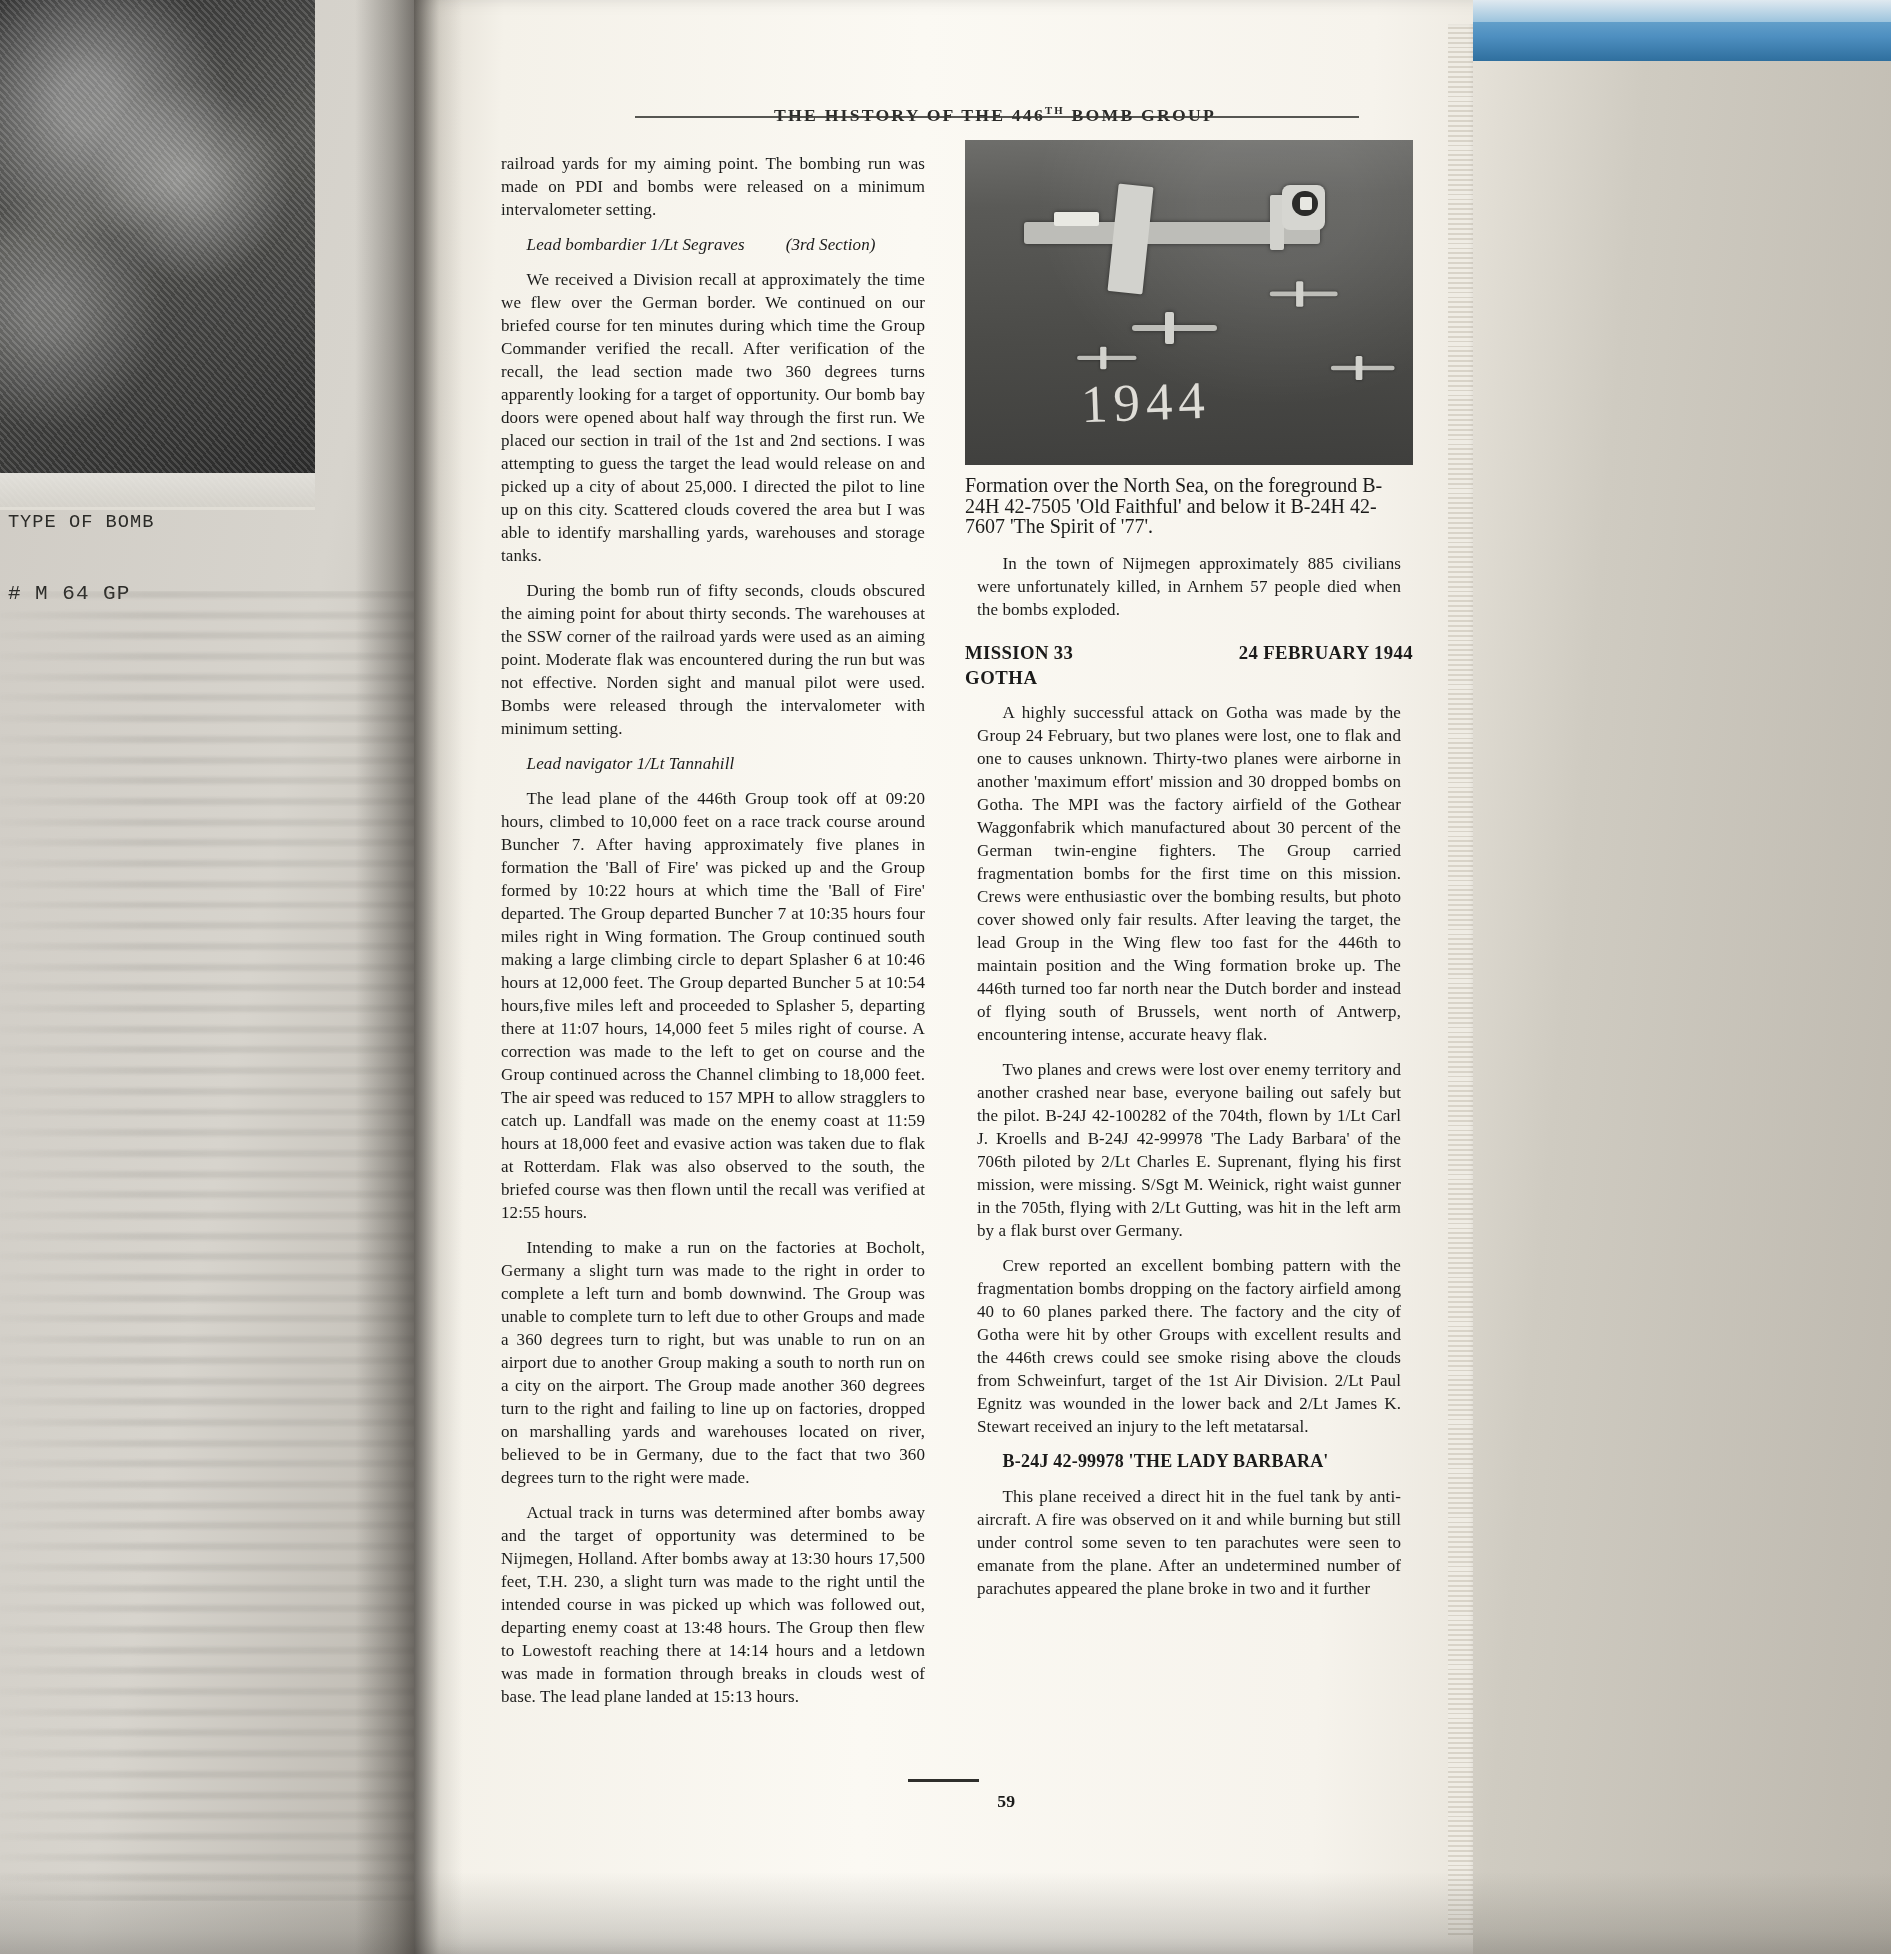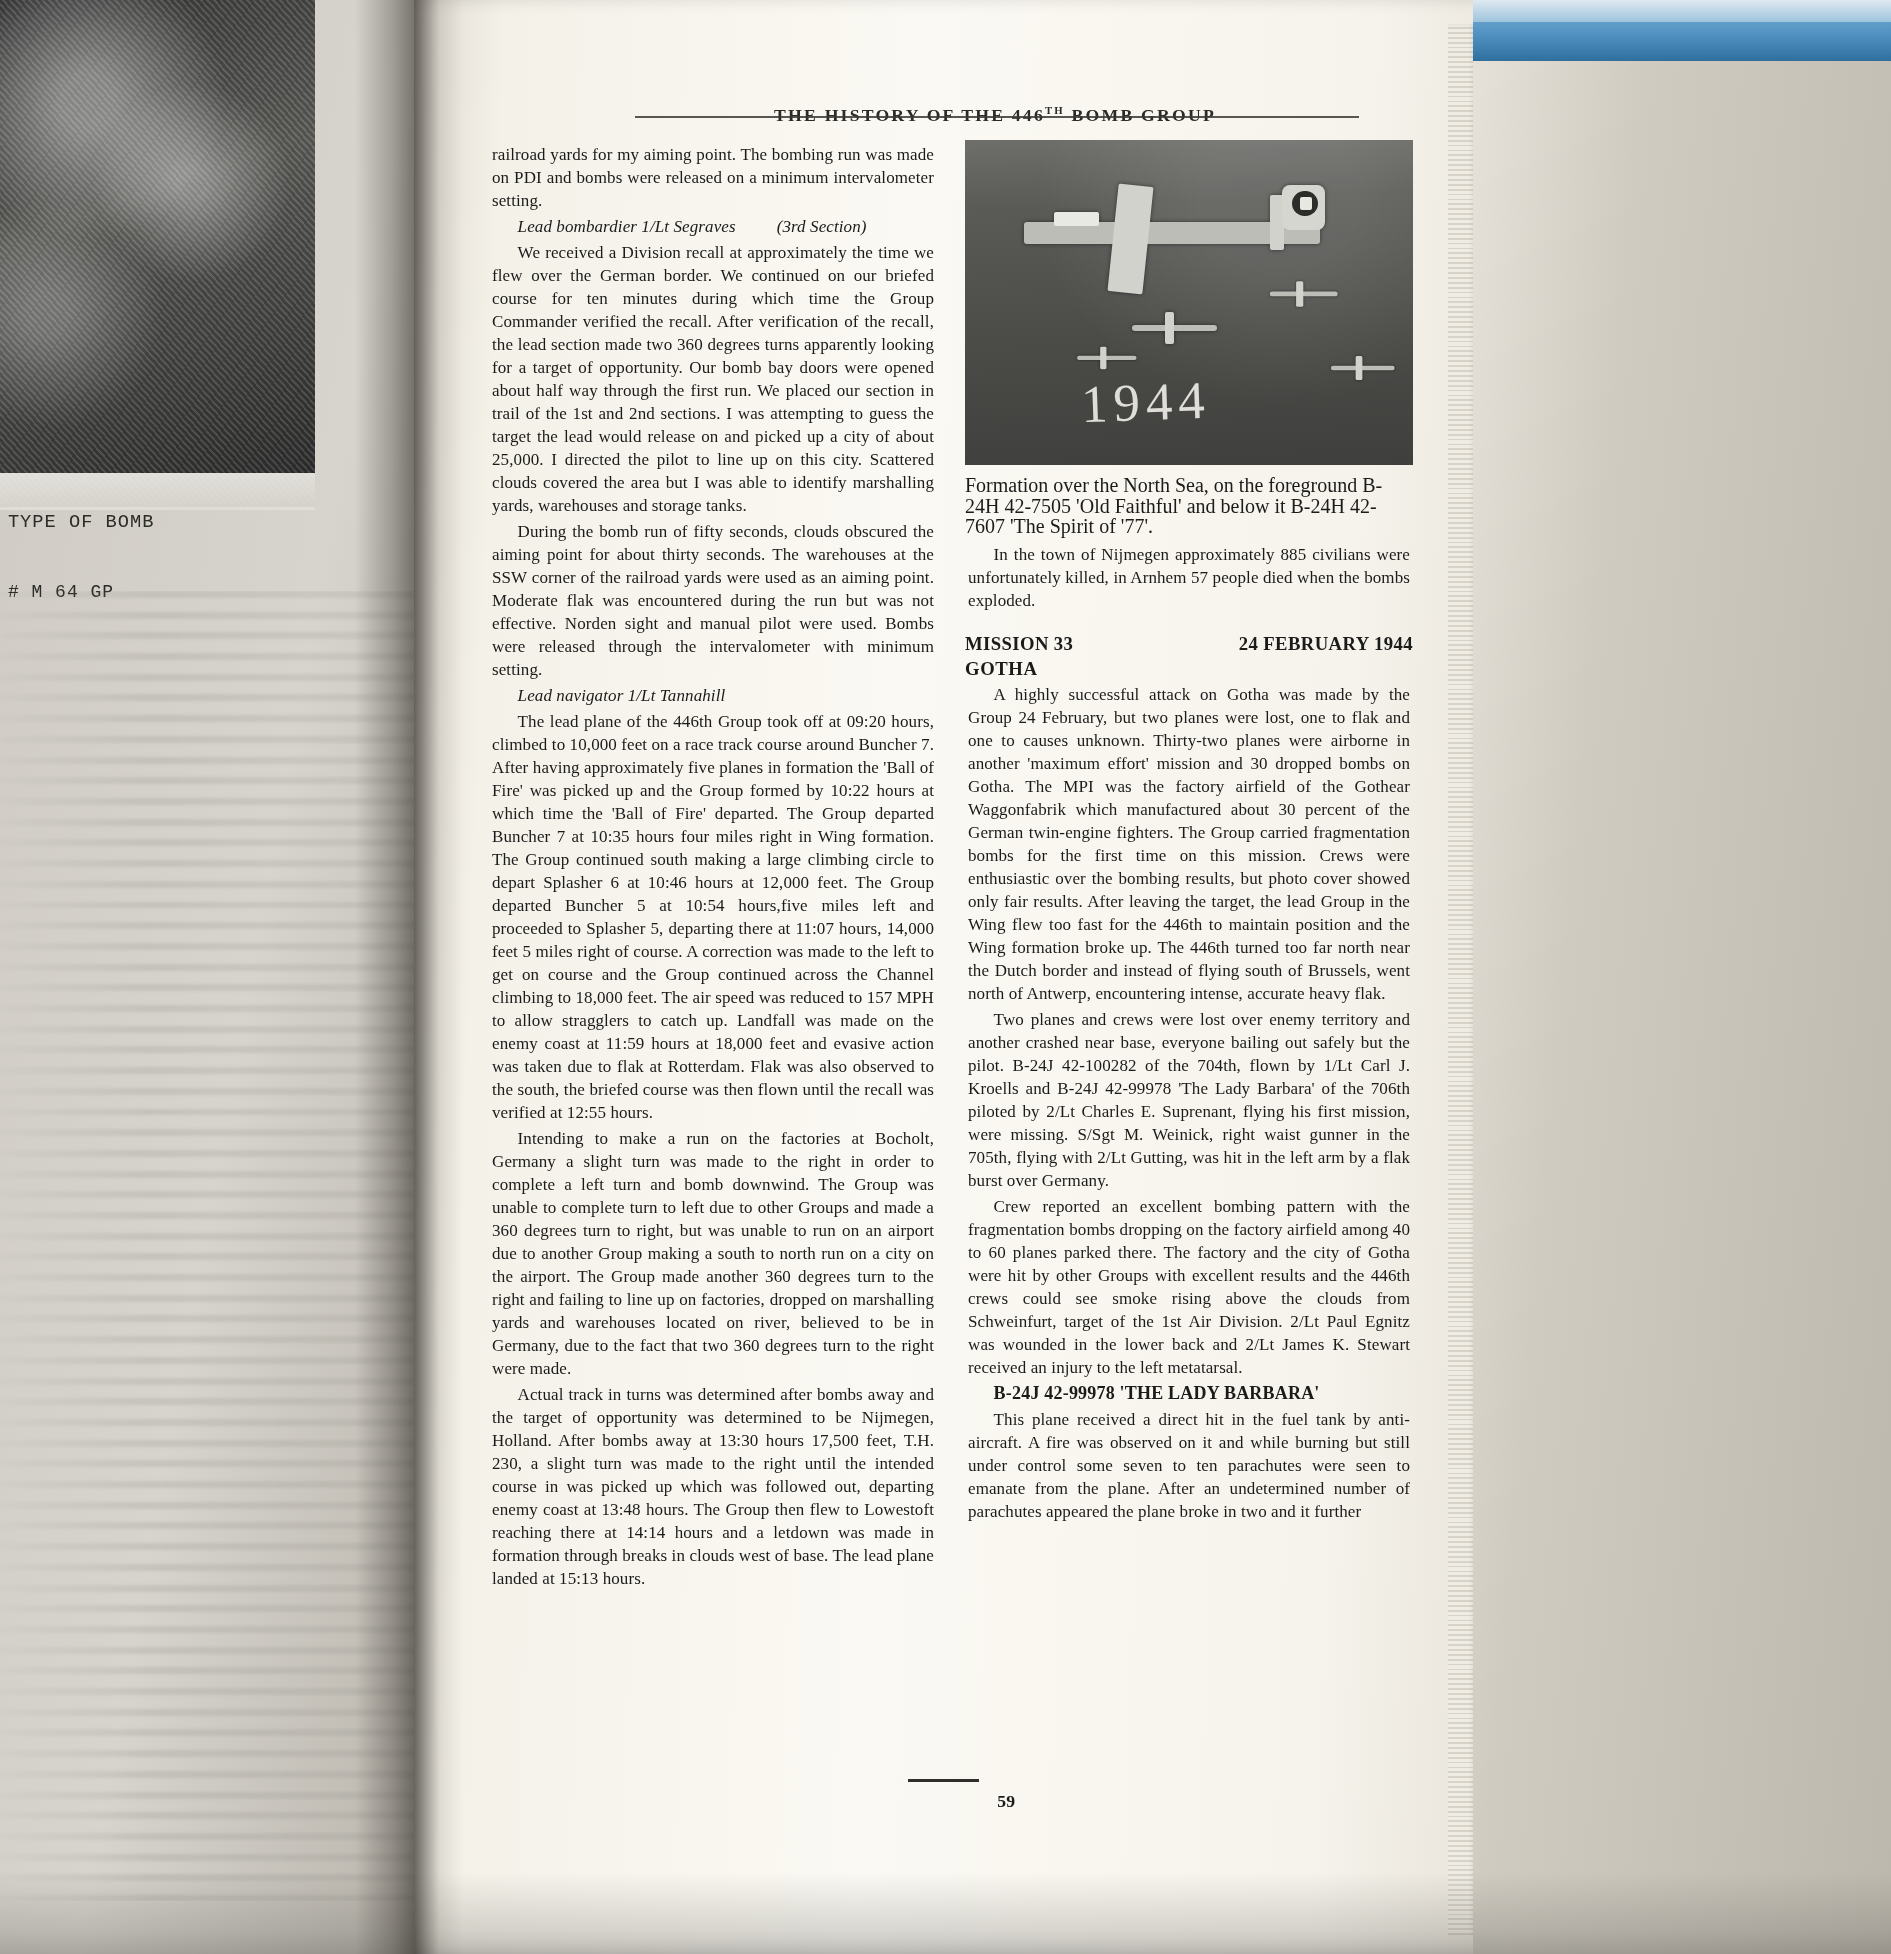--- a/index.html
+++ b/index.html
@@ -191,21 +191,21 @@
     color: #1b1b1a;
     font-size: 17px;
     line-height: 23px;
     letter-spacing: 0.1px;
     font-family: "Liberation Serif", serif;
   }
   .col-left  { left: 36px; }
   .col-right { left: 512px; }
 
   .col p {
-    margin: 3px;
+    margin: 12px;
     text-indent: 25.6px;
   }
   .col p.noindent { text-indent: 0; }
   .col p + p { margin-top: 0px; }
 
   .subhead {
     margin-top: 17.7px;
     margin-bottom: 2px;
     font-style: italic;
     font-size: 17px;
@@ -315,21 +315,21 @@
 </style>
 </head>
 <body>
 
 <div class="scene">
 
   <div class="left-page">
     <div class="left-photo"></div>
     <div class="left-photo-caption-band"></div>
     <div class="typed" style="left:7.9px; top:479px; font-size:18.7px;">TYPE OF BOMB</div>
-    <div class="typed" style="left:7.9px; top:550px; font-size:18px;"># M 64 GP</div>
+    <div class="typed" style="left:7.9px; top:550px; font-size:21px;"># M 64 GP</div>
     <div class="left-text-blur"></div>
   </div>
 
   <div class="gutter"></div>
 
   <div class="right-page">
     <div class="content">
 
       <div class="running-head">
         <span>THE HISTORY OF THE 446<sup>TH</sup> BOMB GROUP</span>

